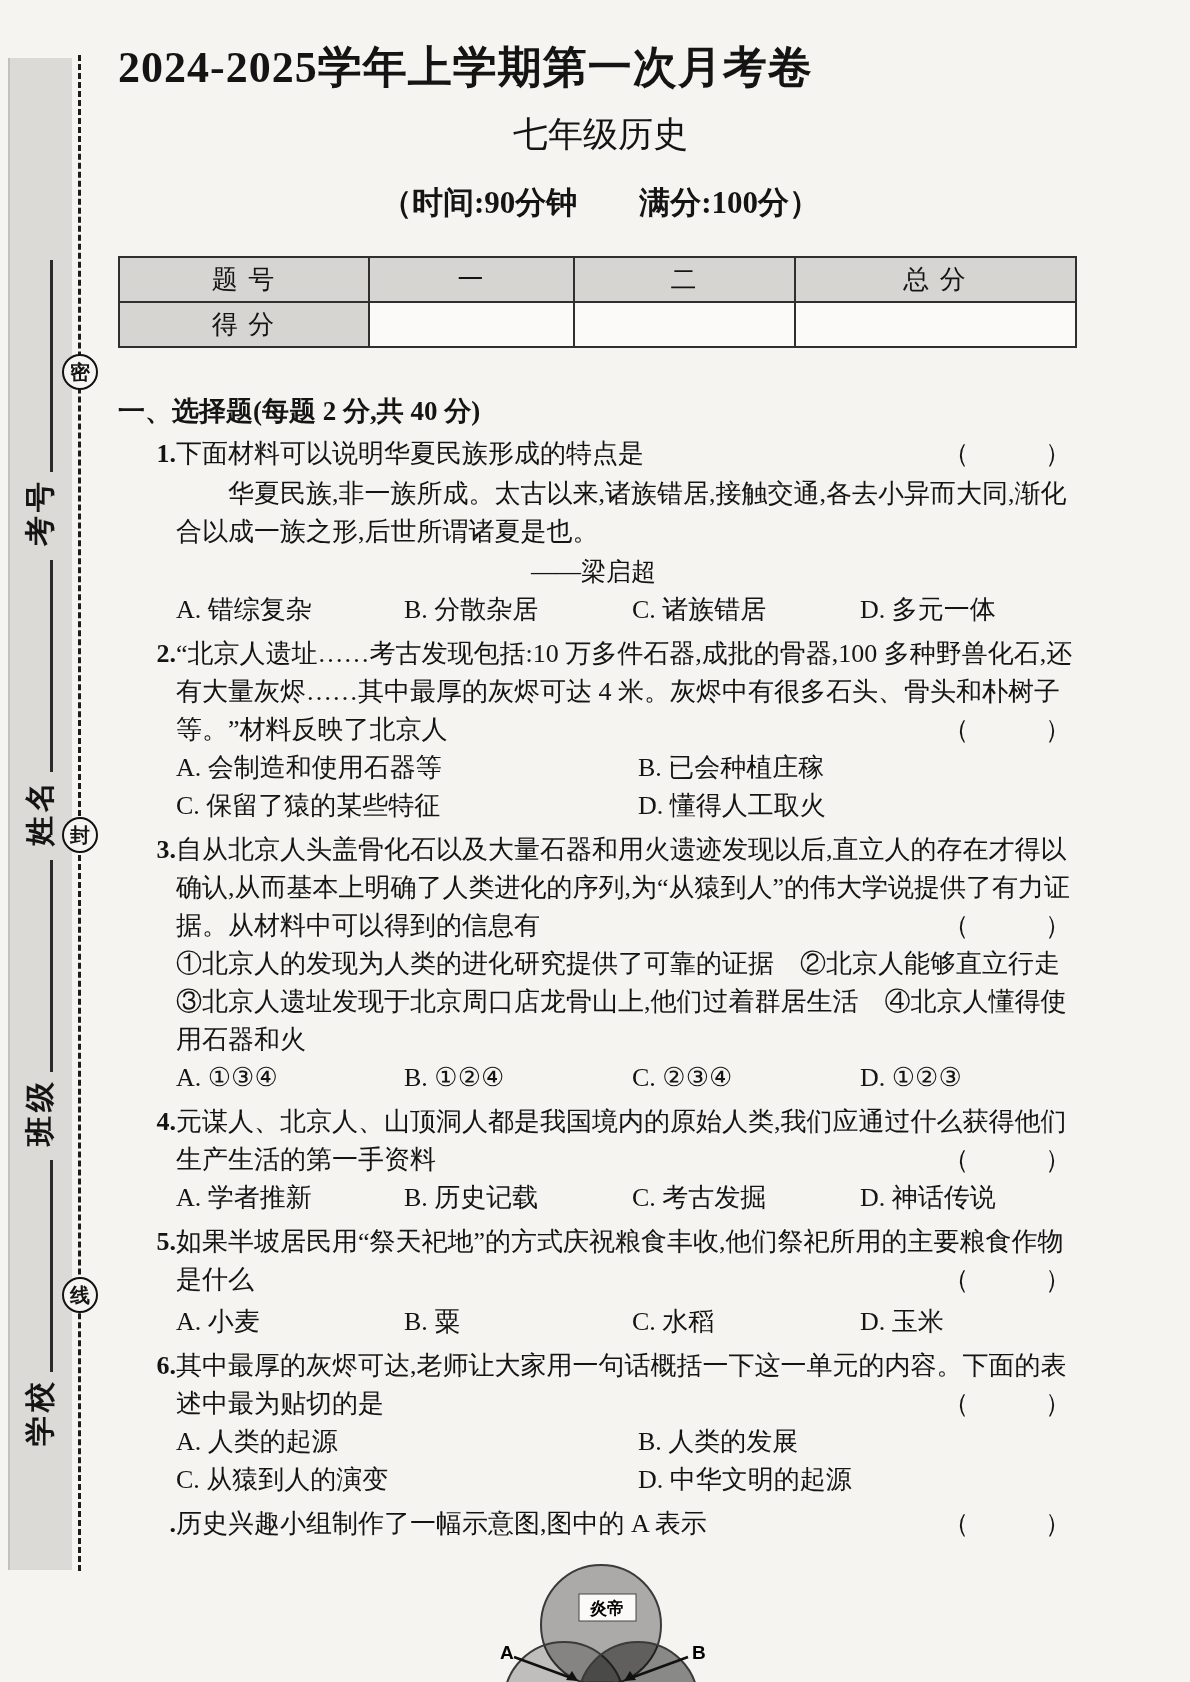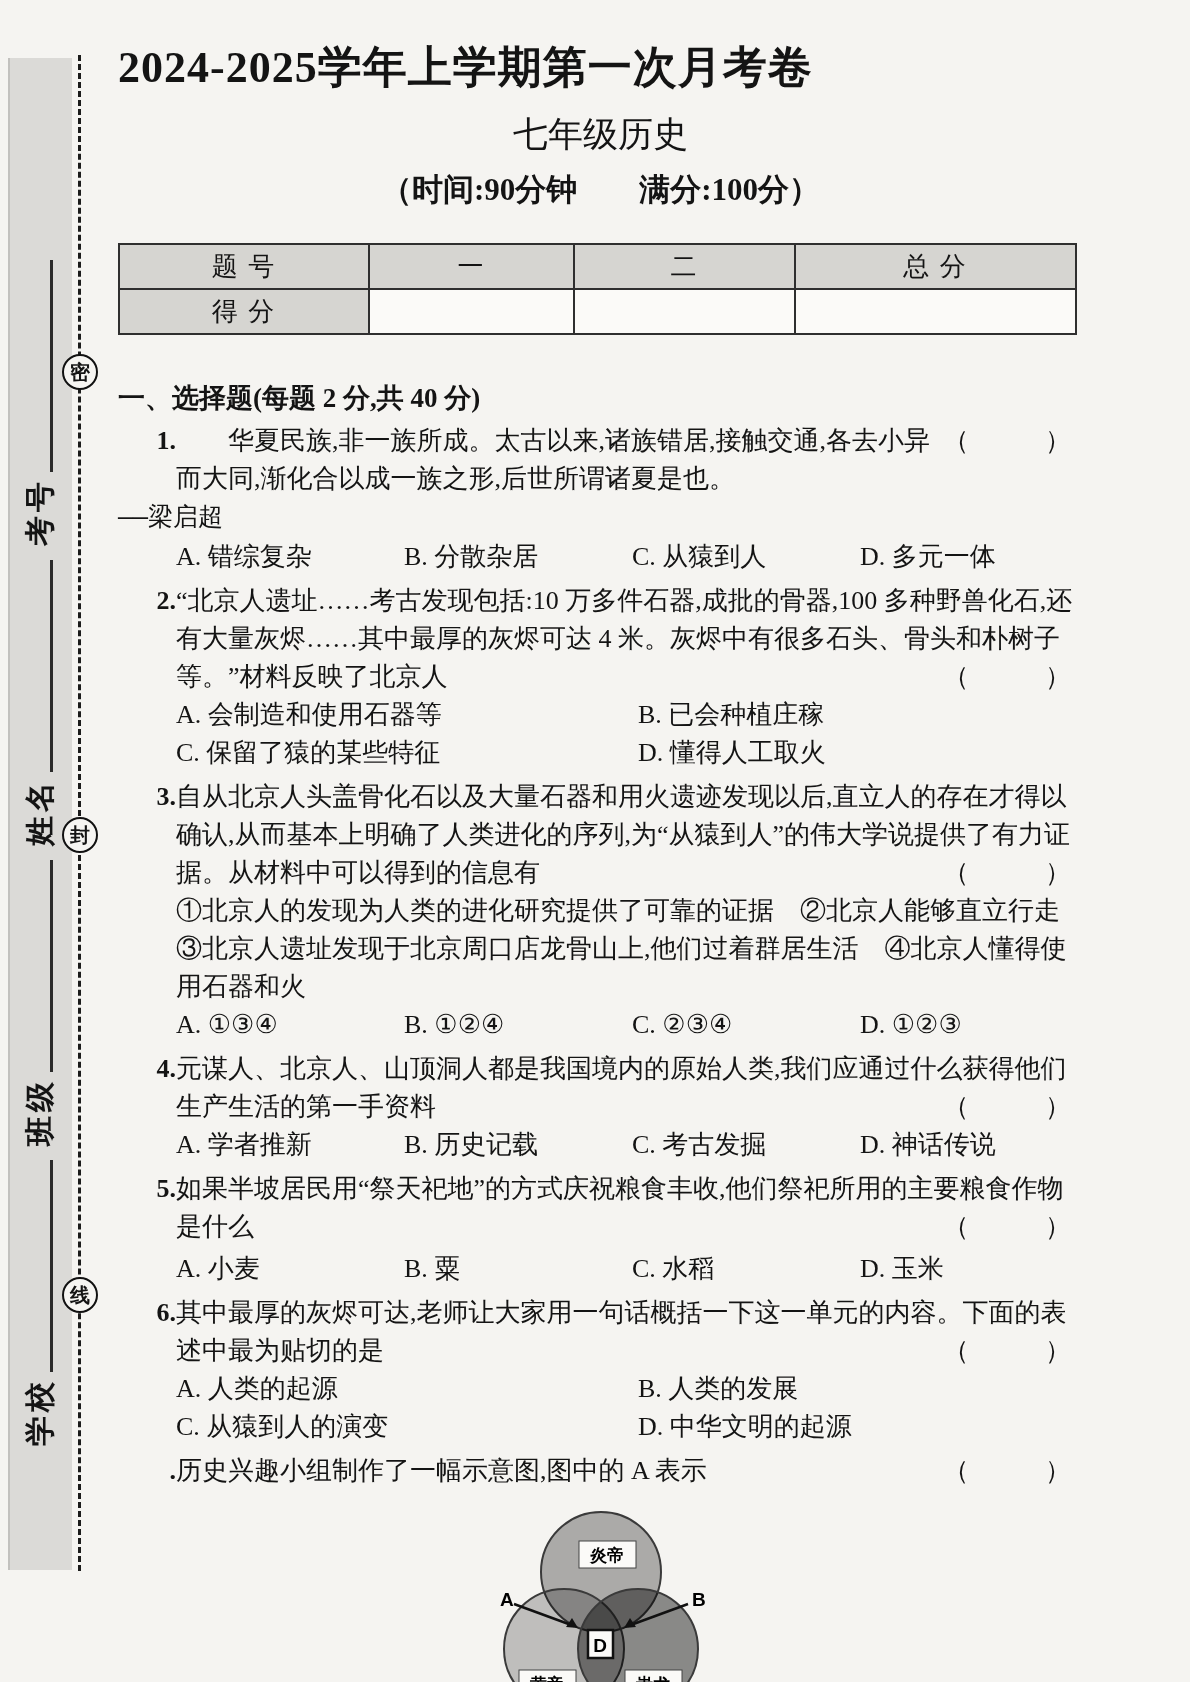--- a/index.html
+++ b/index.html
@@ -32,38 +32,38 @@
   .seal-char {
     position:absolute; left:62px; width:36px; height:36px; border:2px solid #111;
     border-radius:50%; background:#f6f5f2; text-align:center; line-height:32px;
     font-size:20px; font-weight:bold; z-index:2;
   }
   .seal-char.c1 { top:354px; } .seal-char.c2 { top:817px; } .seal-char.c3 { top:1277px; }
   
   .content { position:absolute; left:118px; top:38px; width:965px; }
   .exam-title { text-align:left; font-size:44px; font-weight:bold; letter-spacing:1px; }
   .exam-subtitle { text-align:center; font-size:35px; font-weight:normal; margin-top:14px; }
-  .exam-meta { text-align:center; font-size:31px; font-weight:bold; margin-top:11px; }
+  .exam-meta { text-align:center; font-size:31px; font-weight:bold; margin-top:24px; }
   
   table.score-table { border-collapse:collapse; margin-top:32px; width:957px; table-layout:fixed; }
   .score-table td {
     border:2px solid #2f2f2f; height:45px; text-align:center;
     font-size:26px; letter-spacing:2px; background:#fbfaf8;
   }
   .score-table .shaded { background:#d6d5d1; }
   .score-table col.c1{width:250px;} .score-table col.c2{width:205px;}
   .score-table col.c3{width:221px;} .score-table col.c4{width:281px;}
   
   .section-heading { margin-top:45px; font-size:27px; font-weight:bold; }
   .q { margin-top:6px; font-size:26px; line-height:38px; }
   .q-par { padding-left:58px; position:relative; }
   .q-num { position:absolute; left:24px; top:0; font-weight:bold; width:34px; text-align:right; }
   .bracket { float:right; margin-right:4px; letter-spacing:8px; }
   .q-quote { padding-left:58px; text-indent:2em; margin-top:2px; }
-  .q-attr { text-align:left; padding-right:14px; font-size:25px; margin-top:2px;font-family:Liberation Mono, monospace; }
+  .q-attr { text-align:center; padding-right:14px; font-size:25px; margin-top:2px; }
   .sub-items { padding-left:58px; }
   .opt-grid { margin-left:58px; width:912px; display:grid; }
   .opt-grid.cols-4 { grid-template-columns:repeat(4,1fr); }
   .opt-grid.cols-2 { grid-template-columns:462px 450px; }
   .opt { white-space:nowrap; }
   
   .venn-wrap { text-align:center; margin-top:4px; }
   .venn-wrap svg { display:inline-block; }
   .venn-label { font-size:17px; font-weight:bold; font-family:"Liberation Serif", serif; }
   .venn-marker { font-size:19px; font-weight:bold; font-family:"Liberation Sans", sans-serif; }
@@ -119,27 +119,28 @@
       </tr>
     </tbody>
       </table>
 
     <div class="section-heading">一、选择题(每题 2 分,共 40 分)</div>
 
     <div class="q">
       <div class="q-par">
         <span class="q-num">1.</span>
         <span class="bracket">（　　）</span>
+        <span>下面材料可以说明华夏民族形成的特点是</span>
       </div>
       <div class="q-quote">华夏民族,非一族所成。太古以来,诸族错居,接触交通,各去小异而大同,渐化合以成一族之形,后世所谓诸夏是也。</div>
       <div class="q-attr">——梁启超</div>
       <div class="opt-grid cols-4">
         <span class="opt">A. 错综复杂</span>
         <span class="opt">B. 分散杂居</span>
-        <span class="opt">C. 从猿到人</span>
+        <span class="opt">C. 诸族错居</span>
         <span class="opt">D. 多元一体</span>
       </div>
     </div>
 
     <div class="q">
       <div class="q-par">
         <span class="q-num">2.</span>
         <span>“北京人遗址……考古发现包括:10 万多件石器,成批的骨器,100 多种野兽化石,还有大量灰烬……其中最厚的灰烬可达 4 米。灰烬中有很多石头、骨头和朴树子等。”材料反映了北京人</span>
         <span class="bracket">（　　）</span>
       </div>

